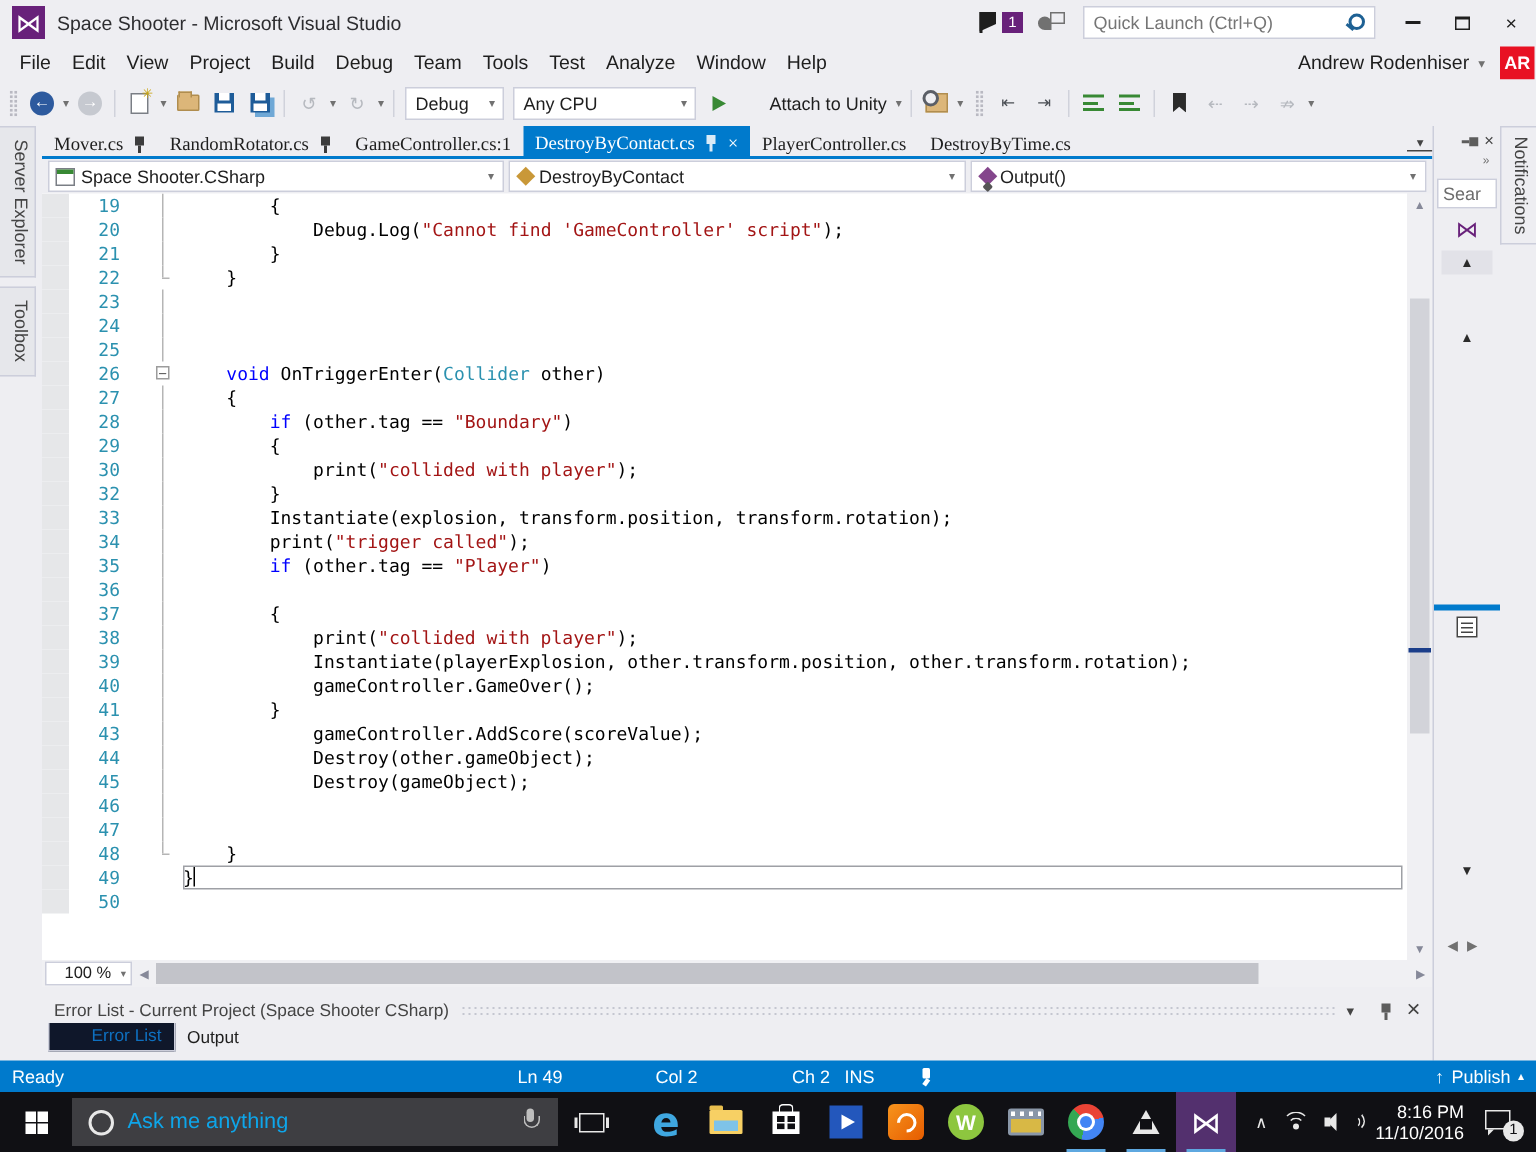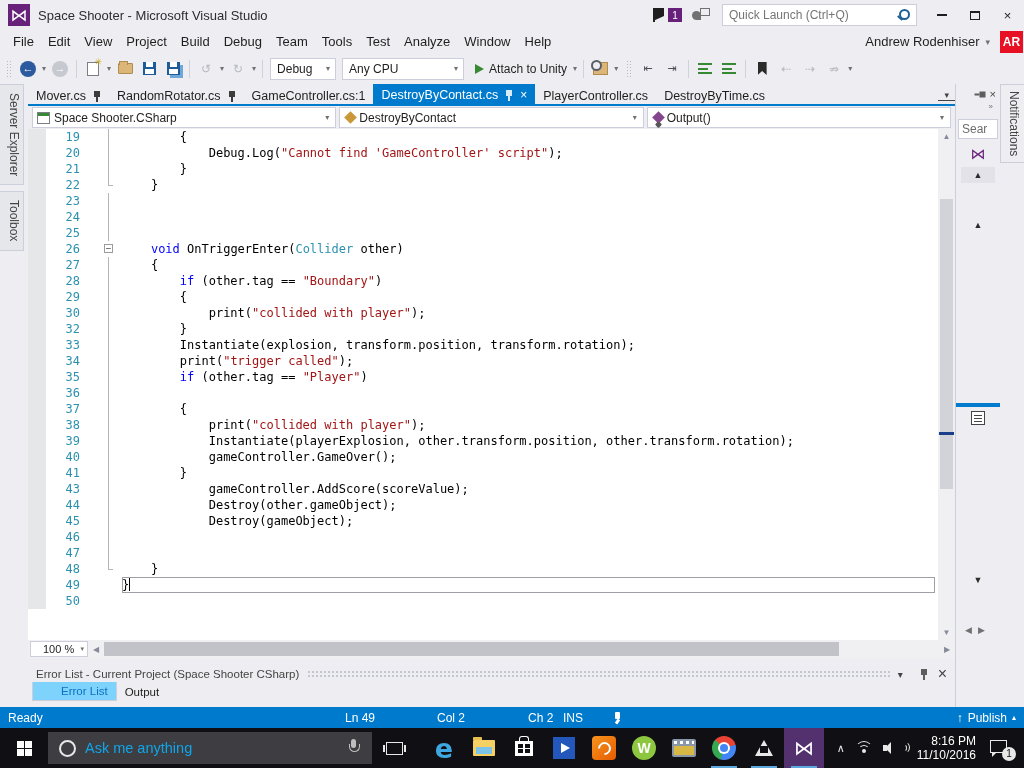--- a/index.html
+++ b/index.html
@@ -51,34 +51,34 @@
   .ico-newfile::after { content:"✳"; position:absolute; right:-4px; top:-6px; color:#C8A413; font-size:9px; }
   .ico-open { position:relative; width:15px; height:11px; background:#DCB679; border:1px solid #B08D4F; border-radius:1px; }
   .ico-open::before { content:""; position:absolute; left:0; top:-3px; width:7px; height:3px; background:#DCB679; border:1px solid #B08D4F; border-bottom:none; }
   .ico-save { position:relative; width:13px; height:13px; background:#1E5C99; }
   .ico-save::before { content:""; position:absolute; left:3px; top:0; width:7px; height:5px; background:#fff; }
   .ico-save::after { content:""; position:absolute; left:2px; top:7px; width:9px; height:5px; background:#fff; }
   .combo { height:22px; background:#fff; border:1px solid #CCCEDB; display:flex; align-items:center; font-size:12px; color:#1E1E1E; margin:0 3px; }
   .combo .cb-label { flex:1; padding:0 6px; white-space:nowrap; overflow:hidden; }
   .combo .cb-caret { font-size:8px; color:#717171; padding:0 5px; }
   .play-tri { width:0; height:0; border-left:9px solid #388934; border-top:5px solid transparent; border-bottom:5px solid transparent; margin:0 5px 0 8px; }
-  .attach-label { font-size:12px; color:#1E1E1E; margin-right:4px; }
+  .attach-label { font-size:12px; color:#1E1E1E; margin-right:4px;margin-left:24px; }
   .ico-findfiles { position:relative; width:15px; height:13px; background:#DCB679; border:1px solid #B08D4F; }
   .ico-findfiles::after { content:""; position:absolute; left:-3px; top:-3px; width:7px; height:7px; border:2px solid #5A5E66; border-radius:50%; background:#EEEEF2; }
   .ico-lines { width:14px; height:11px; display:flex; flex-direction:column; justify-content:space-between; }
   .ico-lines i { display:block; height:2px; background:#388934; }
   .ico-lines i:nth-child(2) { width:70%; }
   .ico-bookmark { width:9px; height:13px; background:#2B2B2B; clip-path:polygon(0 0,100% 0,100% 100%,50% 70%,0 100%); }
 
   
   .left-strip { position:absolute; left:0; top:84px; width:28px; height:623px; background:#EEEEF2; }
   .v-tab { writing-mode:vertical-rl; font-size:12px; color:#444; background:#E6E7EB; border:1px solid #CCCEDB; border-left:none; padding:8px 2px; margin-bottom:6px; display:block; width:24px; }
 
   
-  .tabstrip { position:absolute; left:28px; top:84px; width:927px; height:22px; background:#EEEEF2; display:flex; align-items:flex-end; }
+  .tabstrip { position:absolute; left:28px; top:84px; width:927px; height:22px; background:#EEEEF2; display:flex; align-items:flex-end;font-family:Liberation Serif, serif; }
   .tabstrip::after { content:""; position:absolute; left:0; bottom:0; width:100%; height:2px; background:#007ACC; }
   .tab { height:20px; display:flex; align-items:center; padding:0 8px; font-size:12.5px; color:#1E1E1E; white-space:nowrap; }
   .tab.active { background:#007ACC; color:#fff; height:22px; z-index:2; }
   .pin { position:relative; width:8px; height:11px; margin-left:7px; opacity:.85; }
   .pin::before { content:""; position:absolute; left:1px; top:0; width:6px; height:6px; background:currentColor; }
   .pin::after { content:""; position:absolute; left:3px; top:6px; width:2px; height:5px; background:currentColor; }
   .tab-close { margin-left:7px; font-size:12px; }
   .doclist-caret { margin-left:auto; color:#444; font-size:9px; padding:0 6px; align-self:center; border-bottom:1px solid #444; }
 
   
@@ -127,21 +127,21 @@
 
   
   .elist { position:absolute; left:28px; top:666px; width:927px; height:41px; background:#EEEEF2; }
   .elist-header { height:16px; display:flex; align-items:center; overflow:hidden; }
   .elist-title { font-size:11.5px; color:#444; white-space:nowrap; padding-left:8px; }
   .elist-dots { flex:1; height:8px; margin:0 8px; background-image:radial-gradient(#C4C6D0 1px, transparent 1px); background-size:4px 4px; }
   .elist-ctl { display:flex; align-items:center; gap:10px; padding-right:8px; color:#444; }
   .elist-ctl .c { font-size:10px; }
   .elist-tabs { display:flex; height:19px; align-items:stretch; padding-left:4px; }
   .etab { font-size:11.5px; display:flex; align-items:center; padding:0 8px; color:#1E1E1E; }
-  .etab.active { background:#7dd3fc; border:1px solid #CCCEDB; border-top:none; color:#0E70C0;padding-left:28px; }
+  .etab.active { background:#0f172a; border:1px solid #CCCEDB; border-top:none; color:#0E70C0;padding-left:28px; }
 
   
   .right-panel { position:absolute; left:955px; top:84px; width:45px; height:623px; background:#EEEEF2; border-left:1px solid #CCCEDB; }
   .rp-top { display:flex; justify-content:flex-end; gap:6px; padding:4px 4px 2px 2px; color:#444; font-size:11px; align-items:center; }
   .rp-pin-side { transform:rotate(90deg); }
   .rp-chev { text-align:right; color:#717171; font-size:8px; padding-right:6px; letter-spacing:1px; }
   .rp-search { margin:8px 2px 0 2px; height:20px; background:#fff; border:1px solid #CCCEDB; font-size:12px; color:#6D6D6D; display:flex; align-items:center; padding-left:3px; overflow:hidden; }
   .rp-vs { margin:6px auto 0 auto; width:20px; height:18px; background:#EEEEF2; color:#68217A; font-size:15px; text-align:center; line-height:18px; }
   .rp-btn { margin:4px auto 0 auto; width:34px; height:16px; background:#E2E2E8; color:#2B2B2B; font-size:9px; text-align:center; line-height:16px; }
   .rp-btn.plain { background:transparent; margin-top:34px; }

